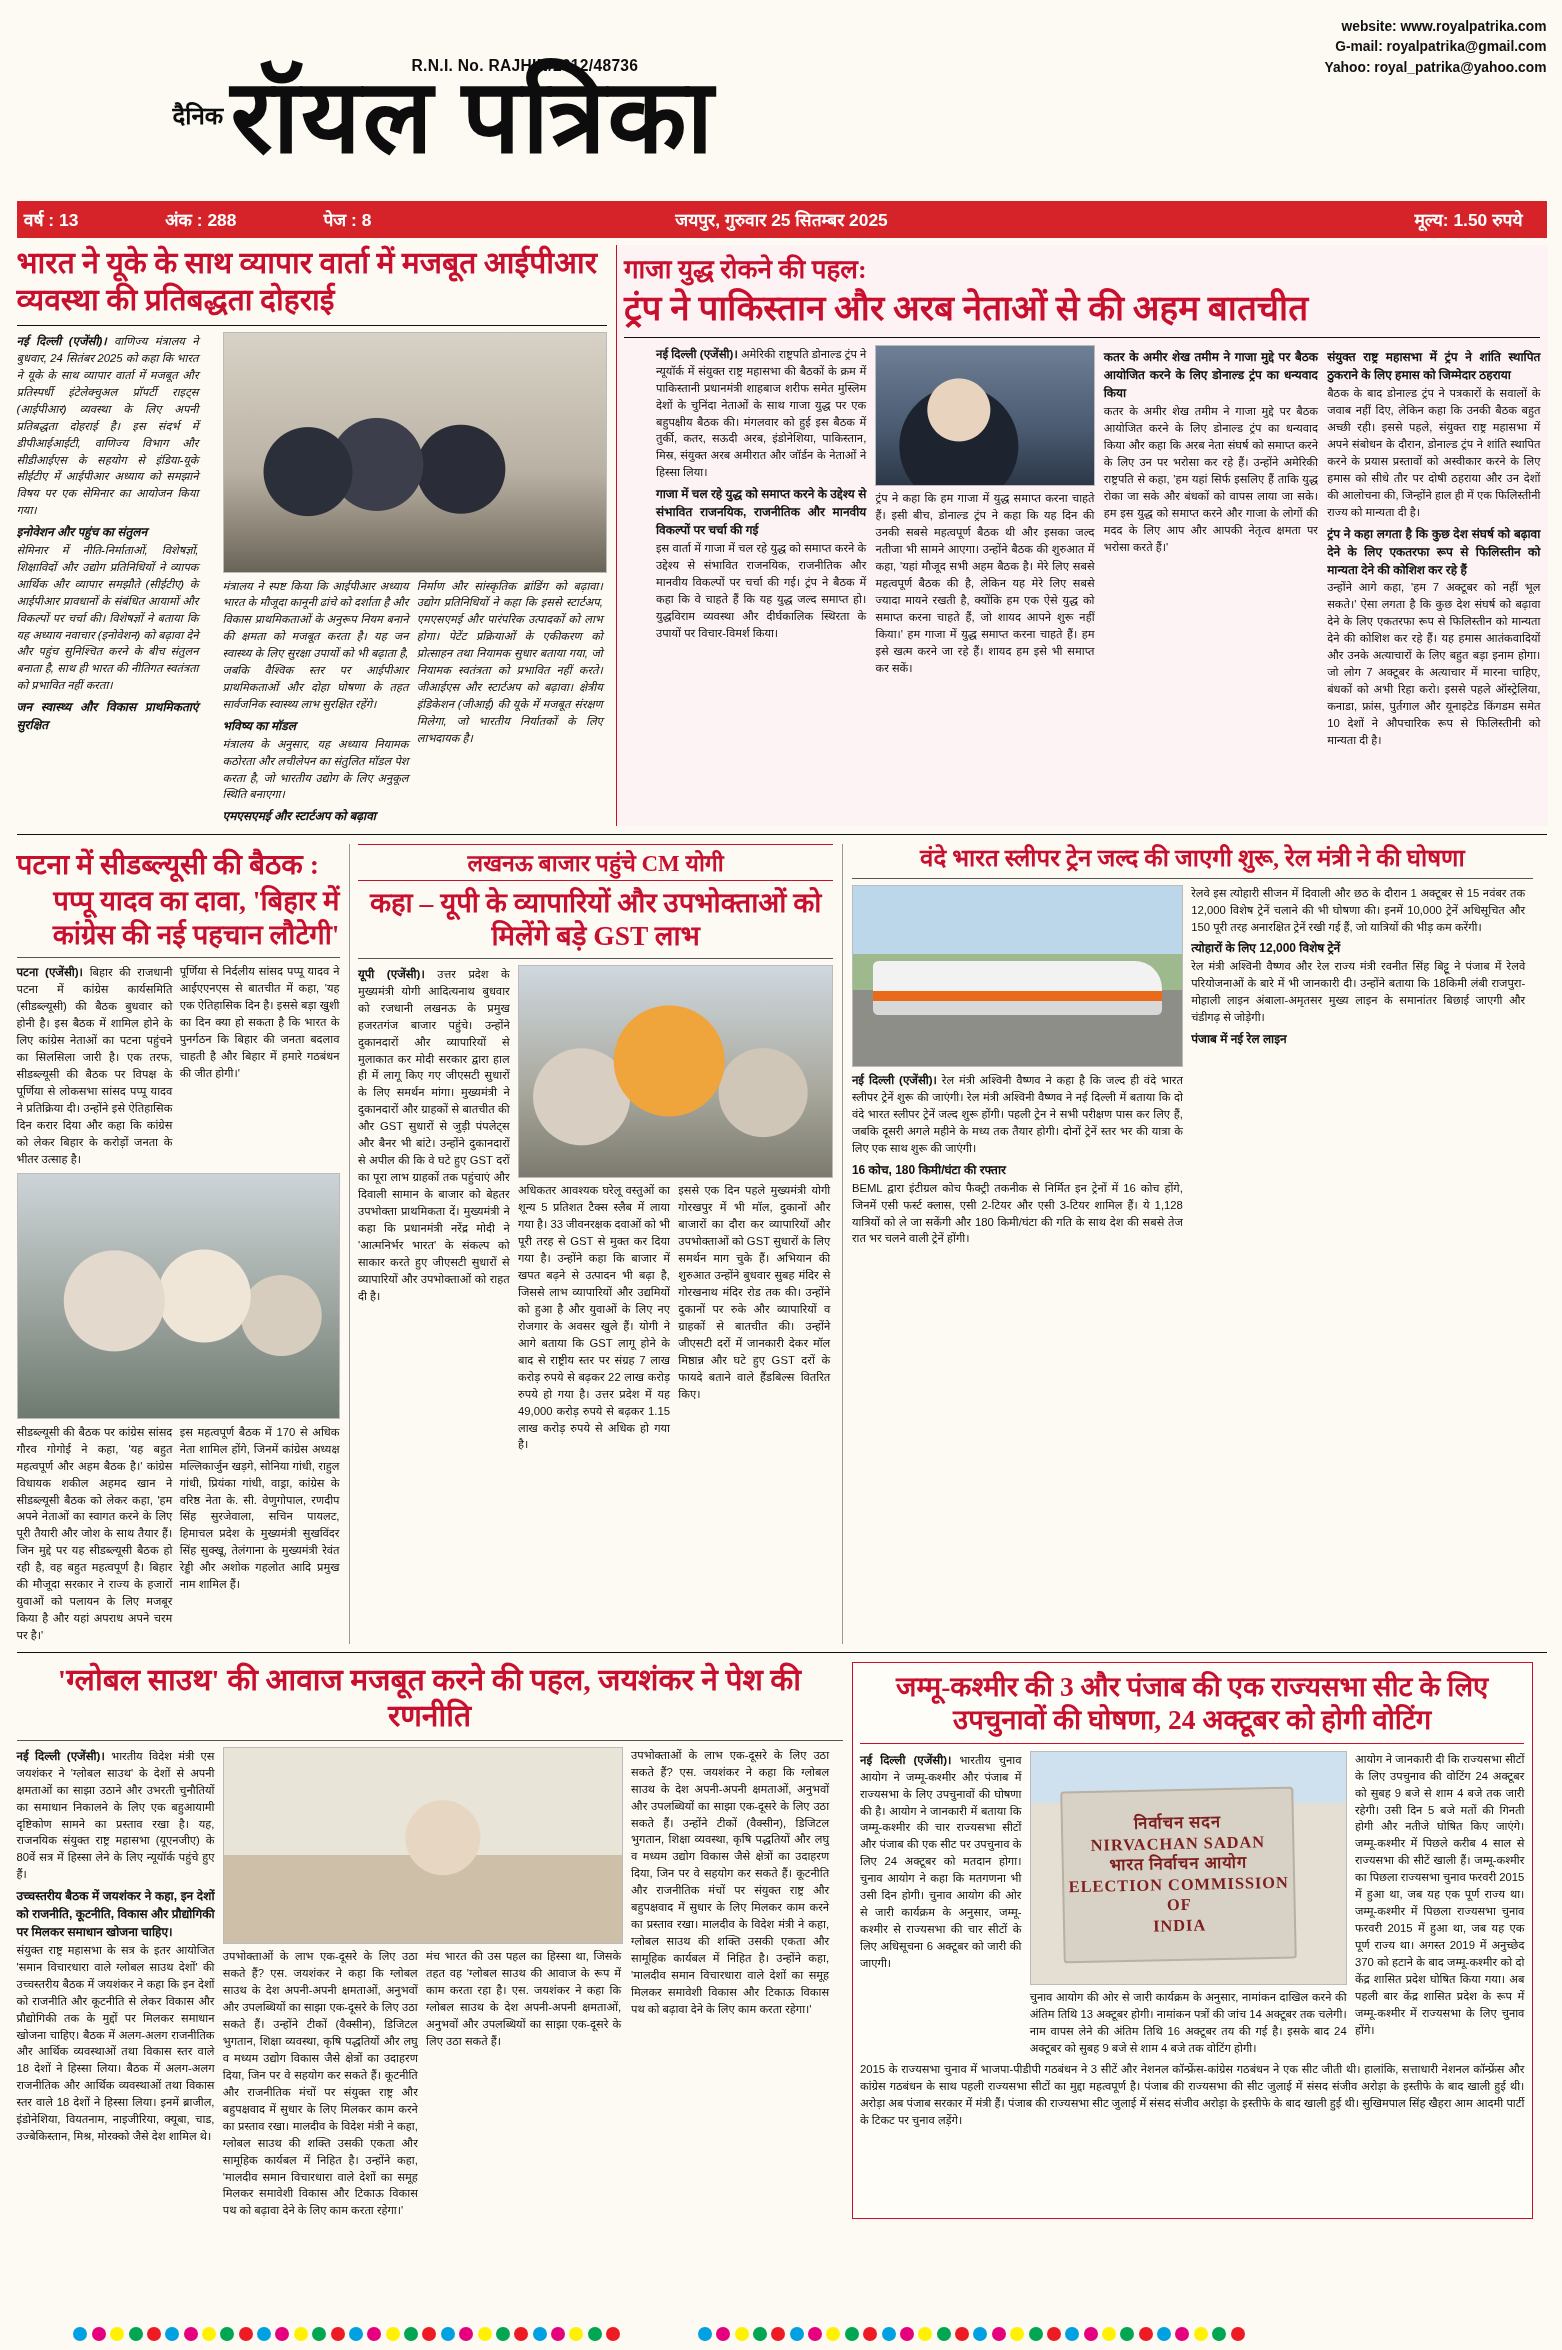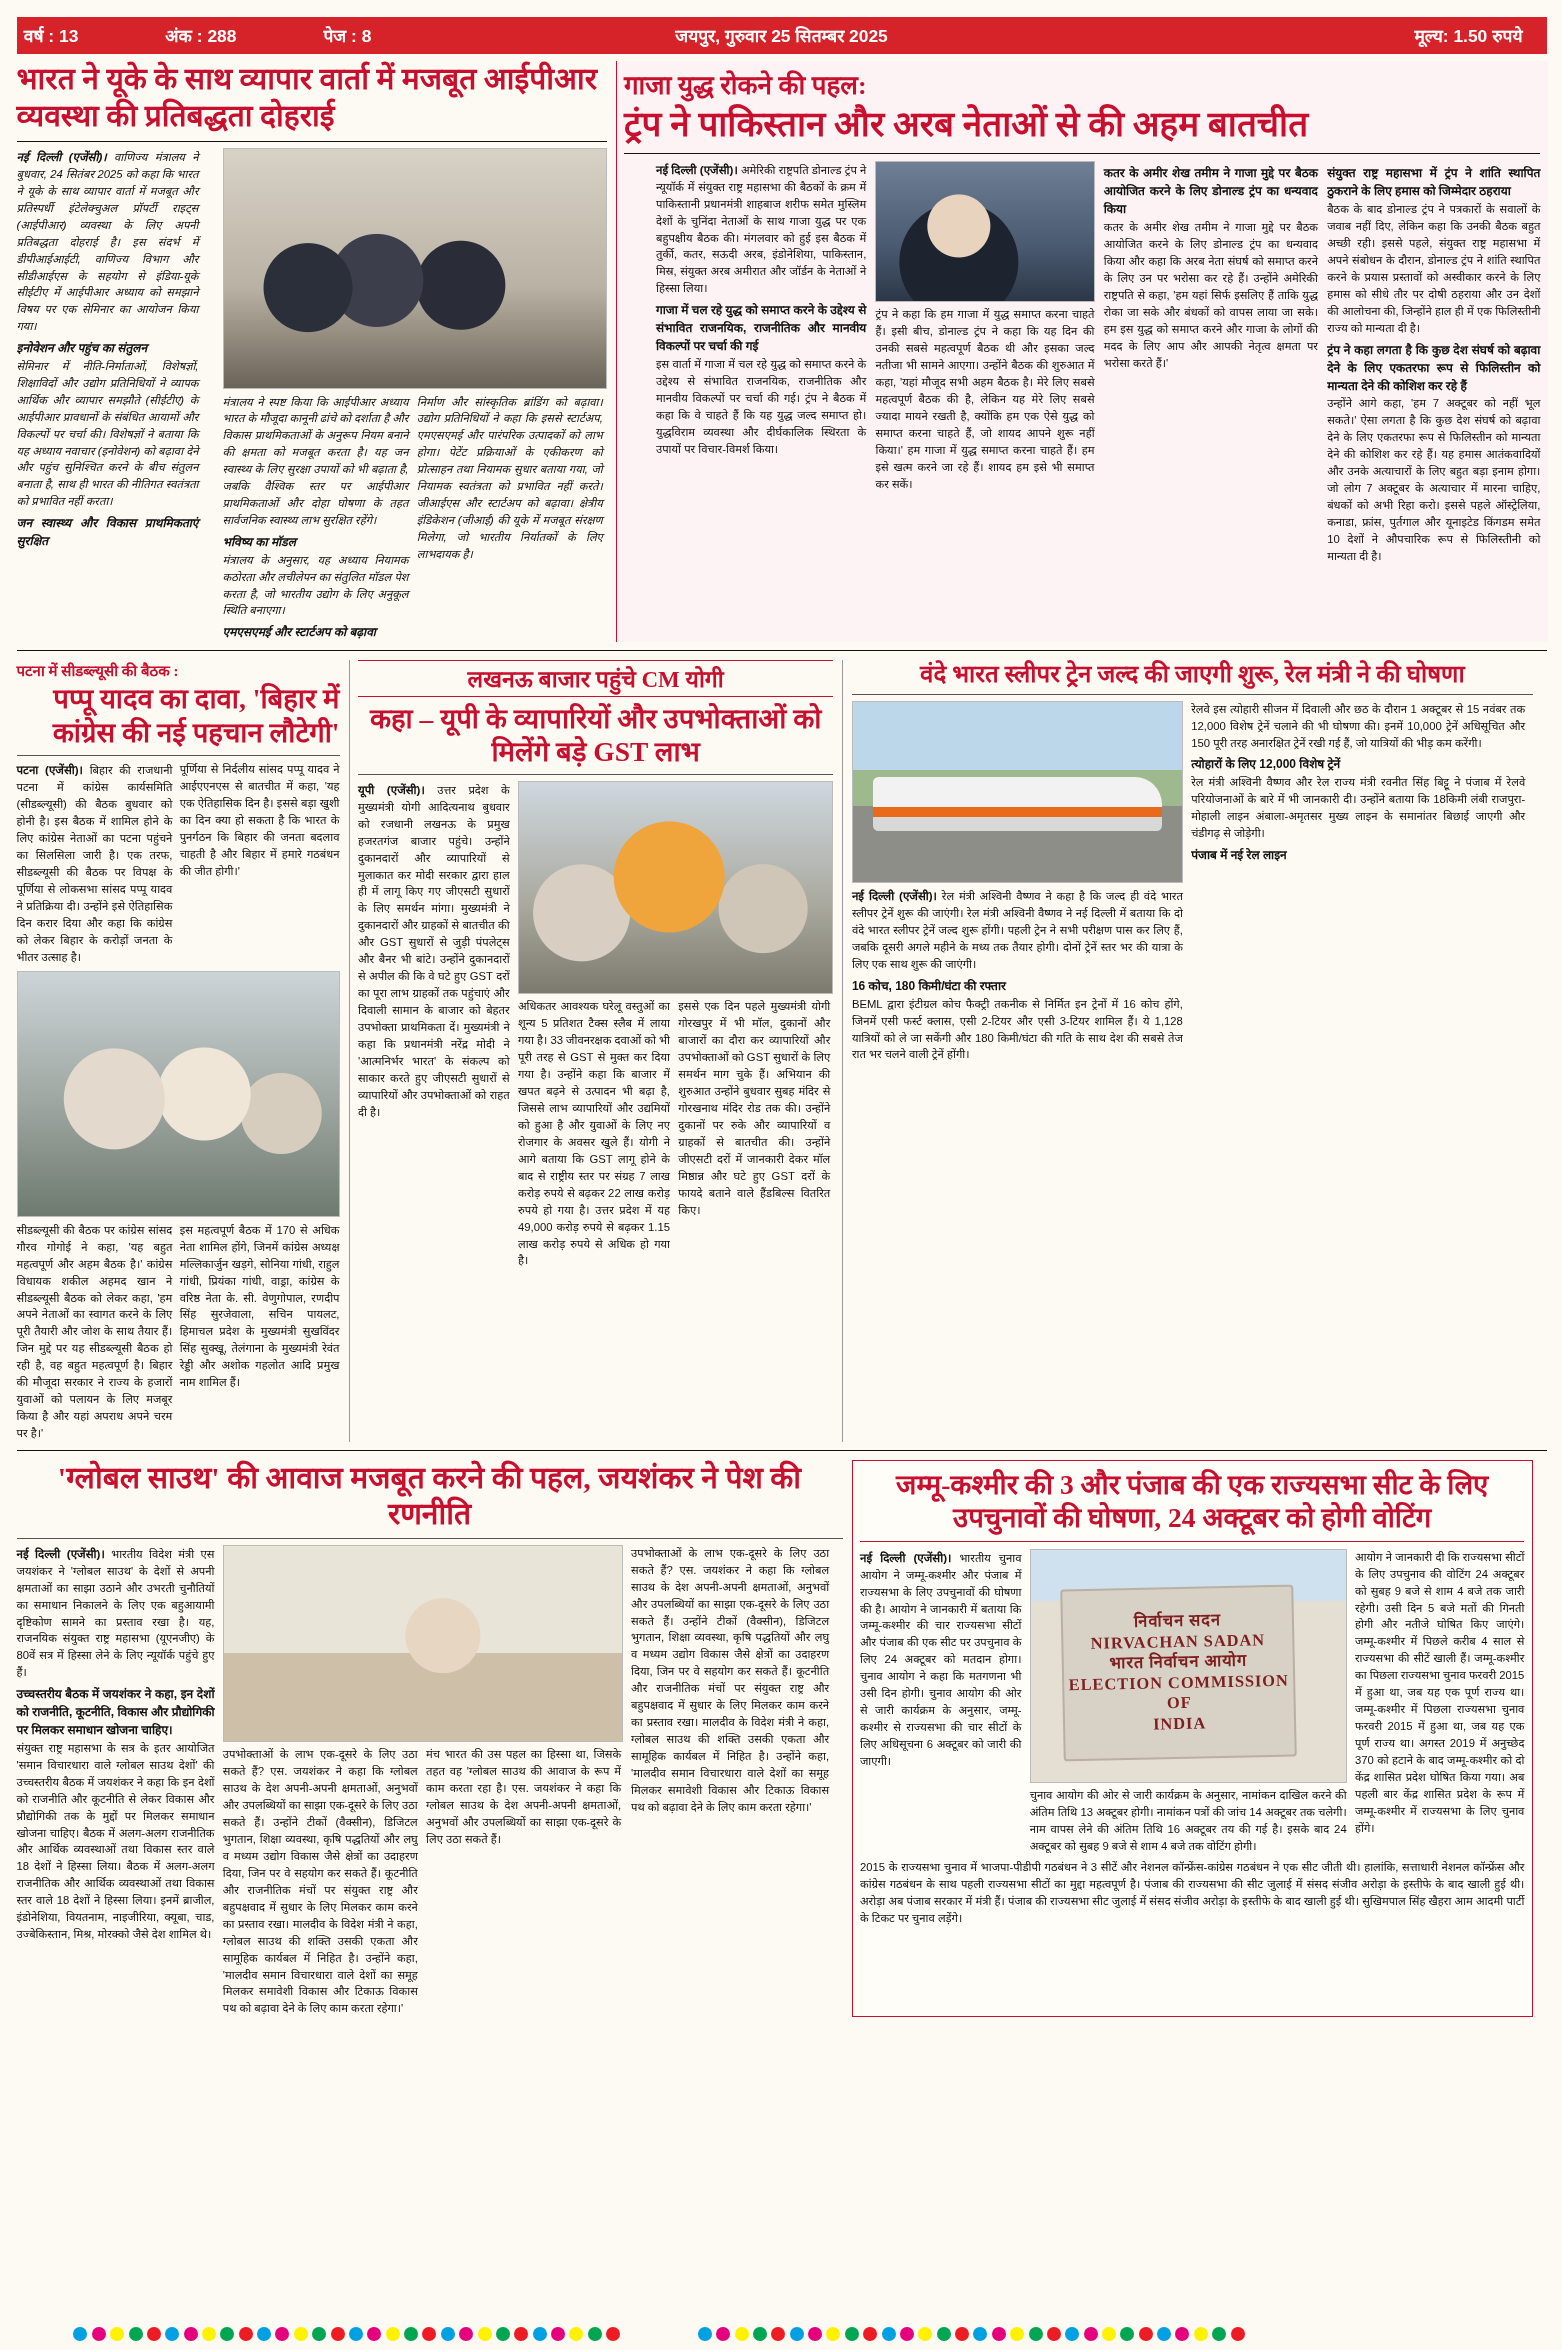--- a/index.html
+++ b/index.html
@@ -136,20 +136,32 @@
   .dots { position:absolute; left:0; bottom:3.7px; width:1563px; height:20px; }
   .dots span{ position:absolute; width:13.8px; height:13.8px; border-radius:50%; top:0;}
 
   .mini-head { color:#c8102e; font-weight:bold; font-family:"Liberation Serif", serif; }
 </style>
 </head>
 <body>
 
 <div class="page">
 
+  <div class="masthead">
+    <div class="contact">
+      <div>website: www.royalpatrika.com</div>
+      <div>G-mail: royalpatrika@gmail.com</div>
+      <div>Yahoo: royal_patrika@yahoo.com</div>
+    </div>
+    <div class="rni">R.N.I. No. RAJHIN/2012/48736</div>
+    <div class="logo-wrap">
+      <div class="logo-pre">दैनिक</div>
+      <div class="logo-main">रॉयल पत्रिका</div>
+    </div>
+  </div>
 
   <div class="strip">
     <span class="s1">वर्ष : 13</span>
     <span class="s2">अंक : 288</span>
     <span class="s3">पेज : 8</span>
     <span class="s4">जयपुर, गुरुवार 25 सितम्बर 2025</span>
     <span class="s5">मूल्य: 1.50 रुपये</span>
   </div>
 
   <div class="cols">
@@ -211,21 +223,21 @@
         </div>
       </div>
     </div>
   </div>
 
   <div class="rule" style="margin:8.3px 0;"></div>
 
   <div class="cols">
 
     <div class="col" style="width:323px;">
-      <div class="mini-head" style="font-size:15px;">पटना में सीडब्ल्यूसी की बैठक :</div>
+      <div class="mini-head" style="font-size:28px;">पटना में सीडब्ल्यूसी की बैठक :</div>
       <h1 class="head h-mid right" style="margin-top:2.8px;">पप्पू यादव का दावा, 'बिहार में कांग्रेस की नई पहचान लौटेगी'</h1>
       <div class="rule-thin"></div>
       <div style="display:flex; gap:7.3px;">
         <div style="width:156px;" class="body-txt">
           <b>पटना (एजेंसी)।</b>
           <span>बिहार की राजधानी पटना में कांग्रेस कार्यसमिति (सीडब्ल्यूसी) की बैठक बुधवार को होनी है। इस बैठक में शामिल होने के लिए कांग्रेस नेताओं का पटना पहुंचने का सिलसिला जारी है। एक तरफ, सीडब्ल्यूसी की बैठक पर विपक्ष के पूर्णिया से लोकसभा सांसद पप्पू यादव ने प्रतिक्रिया दी। उन्होंने इसे ऐतिहासिक दिन करार दिया और कहा कि कांग्रेस को लेकर बिहार के करोड़ों जनता के भीतर उत्साह है।</span>
         </div>
         <div style="width:160px;" class="body-txt">
           <span>पूर्णिया से निर्दलीय सांसद पप्पू यादव ने आईएएनएस से बातचीत में कहा, 'यह एक ऐतिहासिक दिन है। इससे बड़ा खुशी का दिन क्या हो सकता है कि भारत के पुनर्गठन कि बिहार की जनता बदलाव चाहती है और बिहार में हमारे गठबंधन की जीत होगी।'</span>
         </div>

